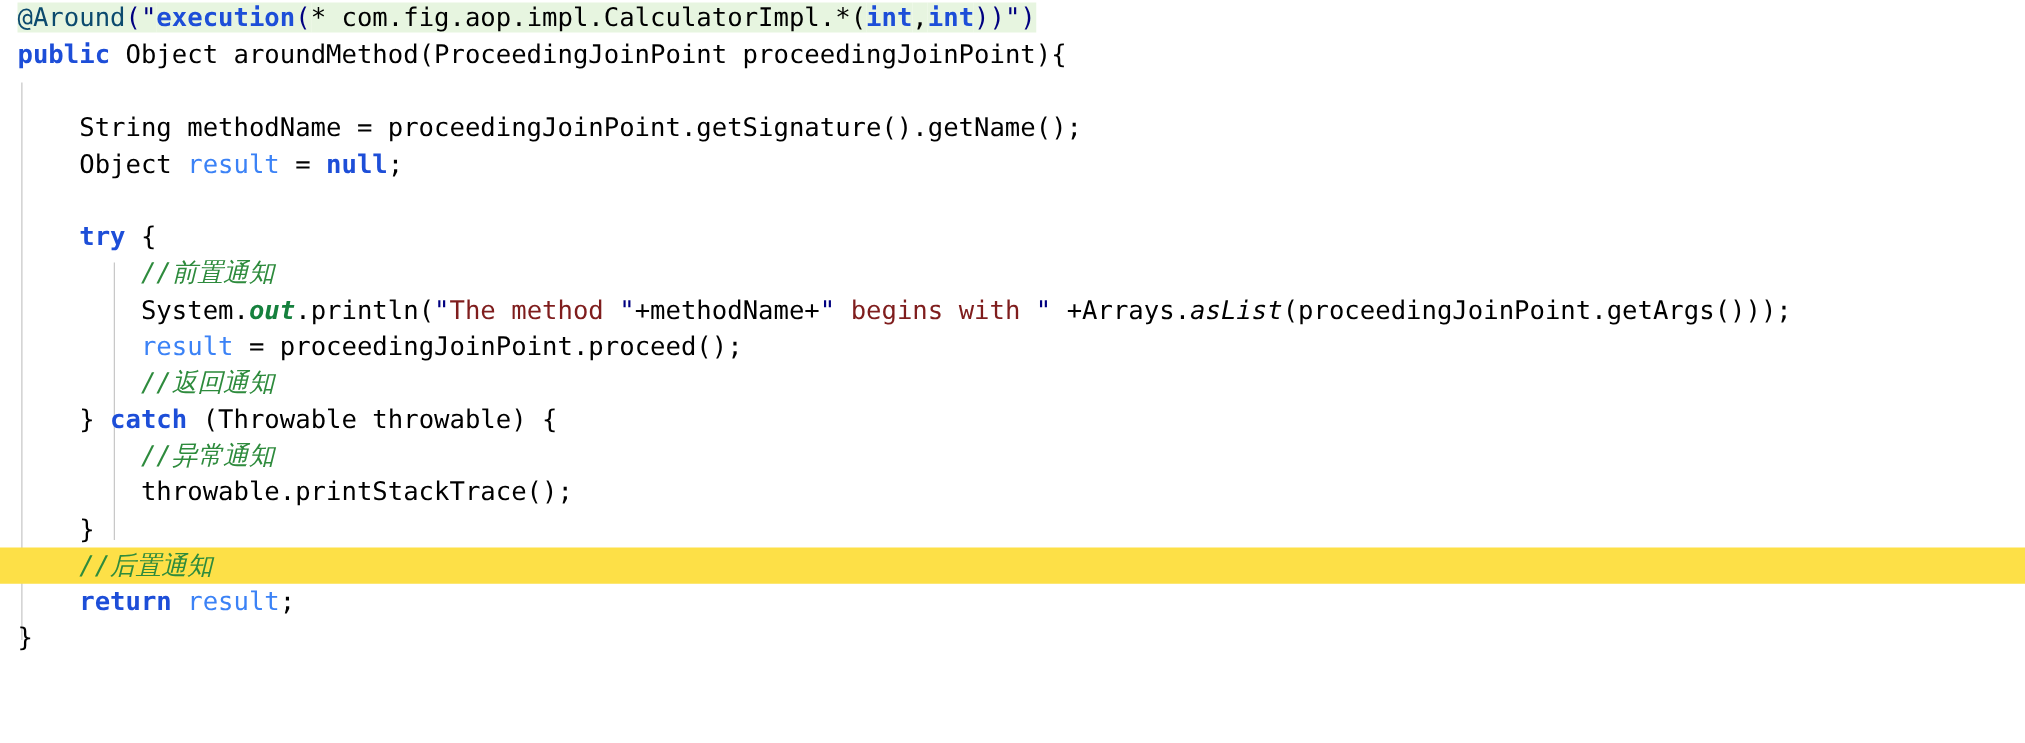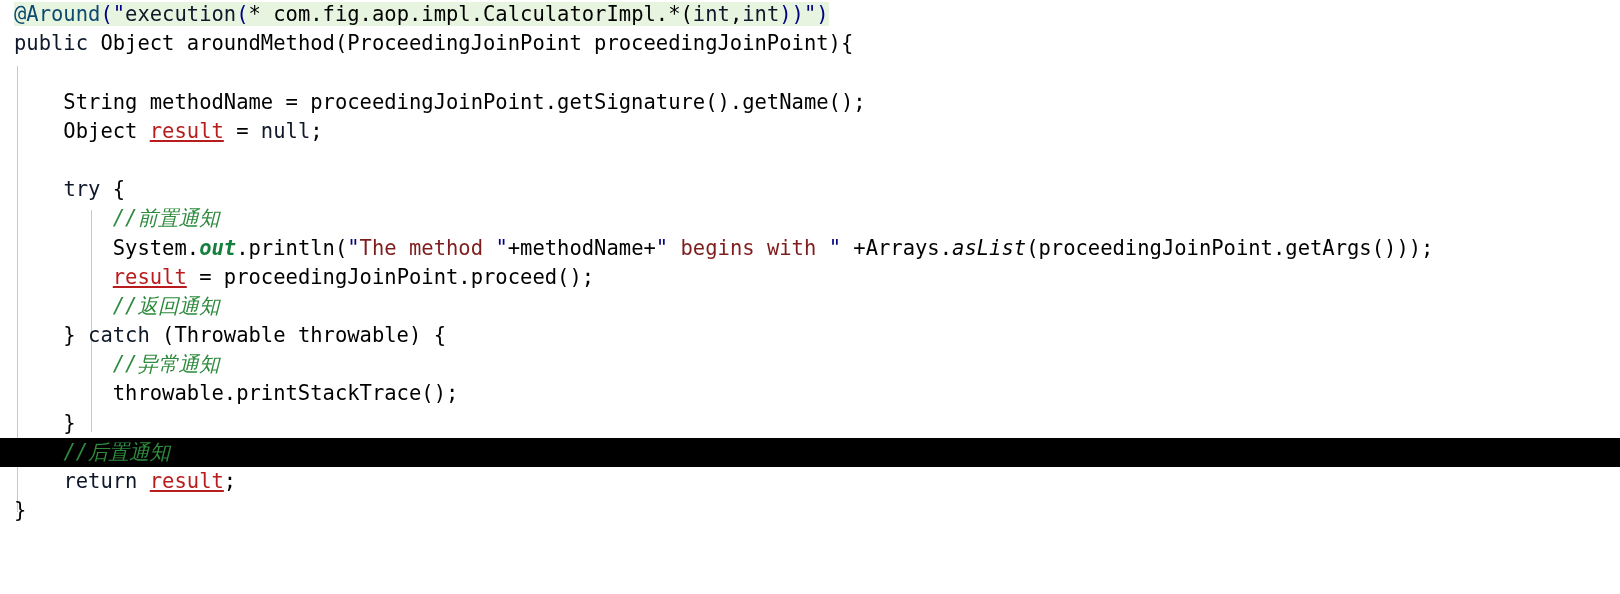--- a/index.html
+++ b/index.html
@@ -49,38 +49,38 @@
     position: relative;
     height: 29.2px;
     padding-left: 14px;
     white-space: pre;
     box-sizing: border-box;
   }
   .line-inner { white-space: pre; }
 
   
   .hl-row-current {
-    background: #000000;
+    background: #fde047;
   }
 
   
   .tok-hl {
     background: #e7f5e0;
   }
 
   
   .t-plain      { color: #000000; }
   .t-annotation { color: #0c4a6e; }
-  .t-keyword    { color: #0f172a; font-weight: normal; }
+  .t-keyword    { color: #1d4ed8; font-weight: bold; }
   .t-punct-blue { color: #000080; }
   .t-string     { color: #7f1d1d; font-weight: normal; }
   .t-comment    { color: #2e8b3d; font-style: italic; }
   .t-static     { color: #15803d; font-weight: bold; font-style: italic; }
   .t-method-it  { color: #000000; font-style: italic; }
-  .t-field      { color: #b91c1c; text-decoration: underline; }
+  .t-field      { color: #3b82f6; }
 </style>
 </head>
 <body>
 
 <div id="editor">
 
   <div class="indent-guide" id="guide-outer"></div>
   <div class="indent-guide" id="guide-inner"></div>
 
   <div class="code" id="code-body"><div class="line"><span class="line-inner"><span class="t-annotation tok-hl">@Around</span><span class="t-punct-blue tok-hl">("</span><span class="t-keyword tok-hl">execution</span><span class="t-punct-blue tok-hl">(</span><span class="t-plain tok-hl">* com.fig.aop.impl.CalculatorImpl.*(</span><span class="t-keyword tok-hl">int</span><span class="t-plain tok-hl">,</span><span class="t-keyword tok-hl">int</span><span class="t-punct-blue tok-hl">))")</span></span></div><div class="line"><span class="line-inner"><span class="t-keyword">public</span><span class="t-plain"> Object aroundMethod(ProceedingJoinPoint proceedingJoinPoint){</span></span></div><div class="line"><span class="line-inner">&nbsp;</span></div><div class="line"><span class="line-inner"><span class="t-plain">    String methodName = proceedingJoinPoint.getSignature().getName();</span></span></div><div class="line"><span class="line-inner"><span class="t-plain">    Object </span><span class="t-field">result</span><span class="t-plain"> = </span><span class="t-keyword">null</span><span class="t-plain">;</span></span></div><div class="line"><span class="line-inner">&nbsp;</span></div><div class="line"><span class="line-inner"><span class="t-plain">    </span><span class="t-keyword">try</span><span class="t-plain"> {</span></span></div><div class="line"><span class="line-inner"><span class="t-plain">        </span><span class="t-comment">//前置通知</span></span></div><div class="line"><span class="line-inner"><span class="t-plain">        System.</span><span class="t-static">out</span><span class="t-plain">.println(</span><span class="t-punct-blue">"</span><span class="t-string">The method </span><span class="t-punct-blue">"</span><span class="t-plain">+methodName+</span><span class="t-punct-blue">"</span><span class="t-string"> begins with </span><span class="t-punct-blue">"</span><span class="t-plain"> +Arrays.</span><span class="t-method-it">asList</span><span class="t-plain">(proceedingJoinPoint.getArgs()));</span></span></div><div class="line"><span class="line-inner"><span class="t-plain">        </span><span class="t-field">result</span><span class="t-plain"> = proceedingJoinPoint.proceed();</span></span></div><div class="line"><span class="line-inner"><span class="t-plain">        </span><span class="t-comment">//返回通知</span></span></div><div class="line"><span class="line-inner"><span class="t-plain">    } </span><span class="t-keyword">catch</span><span class="t-plain"> (Throwable throwable) {</span></span></div><div class="line"><span class="line-inner"><span class="t-plain">        </span><span class="t-comment">//异常通知</span></span></div><div class="line"><span class="line-inner"><span class="t-plain">        throwable.printStackTrace();</span></span></div><div class="line"><span class="line-inner"><span class="t-plain">    }</span></span></div><div class="line hl-row-current"><span class="line-inner"><span class="t-plain">    </span><span class="t-comment">//后置通知</span></span></div><div class="line"><span class="line-inner"><span class="t-plain">    </span><span class="t-keyword">return</span><span class="t-plain"> </span><span class="t-field">result</span><span class="t-plain">;</span></span></div><div class="line"><span class="line-inner"><span class="t-plain">}</span></span></div></div>

